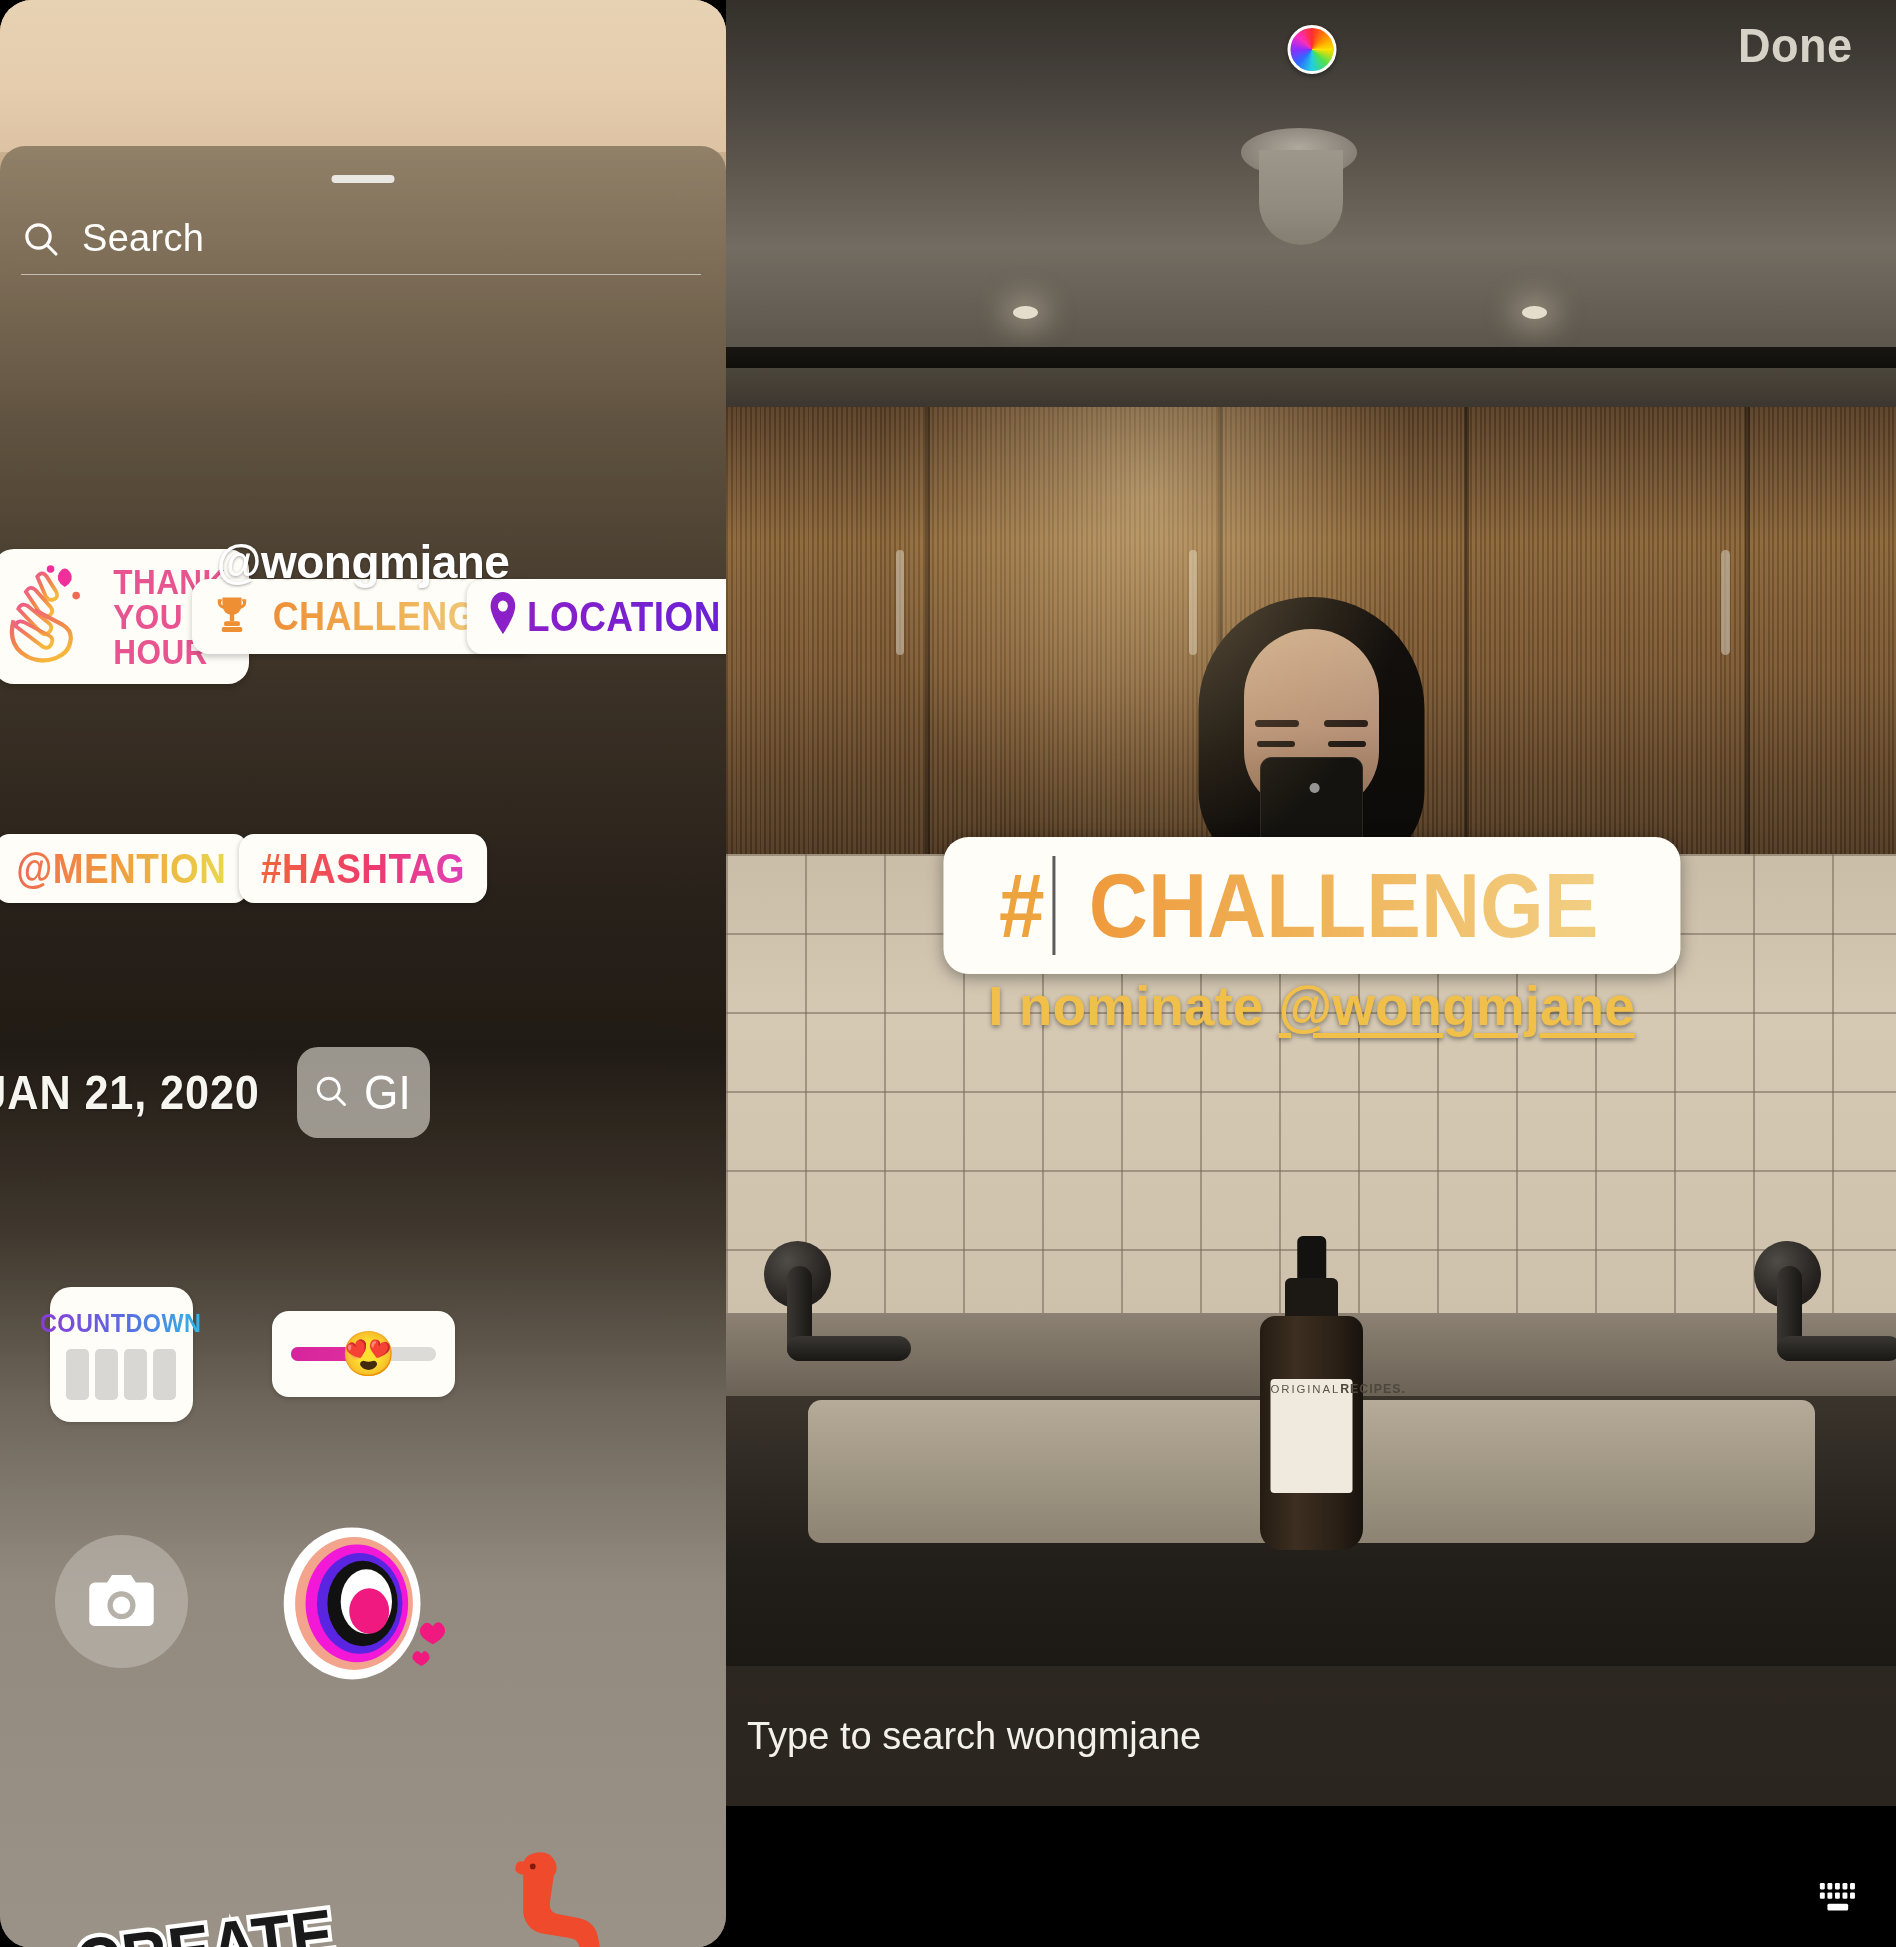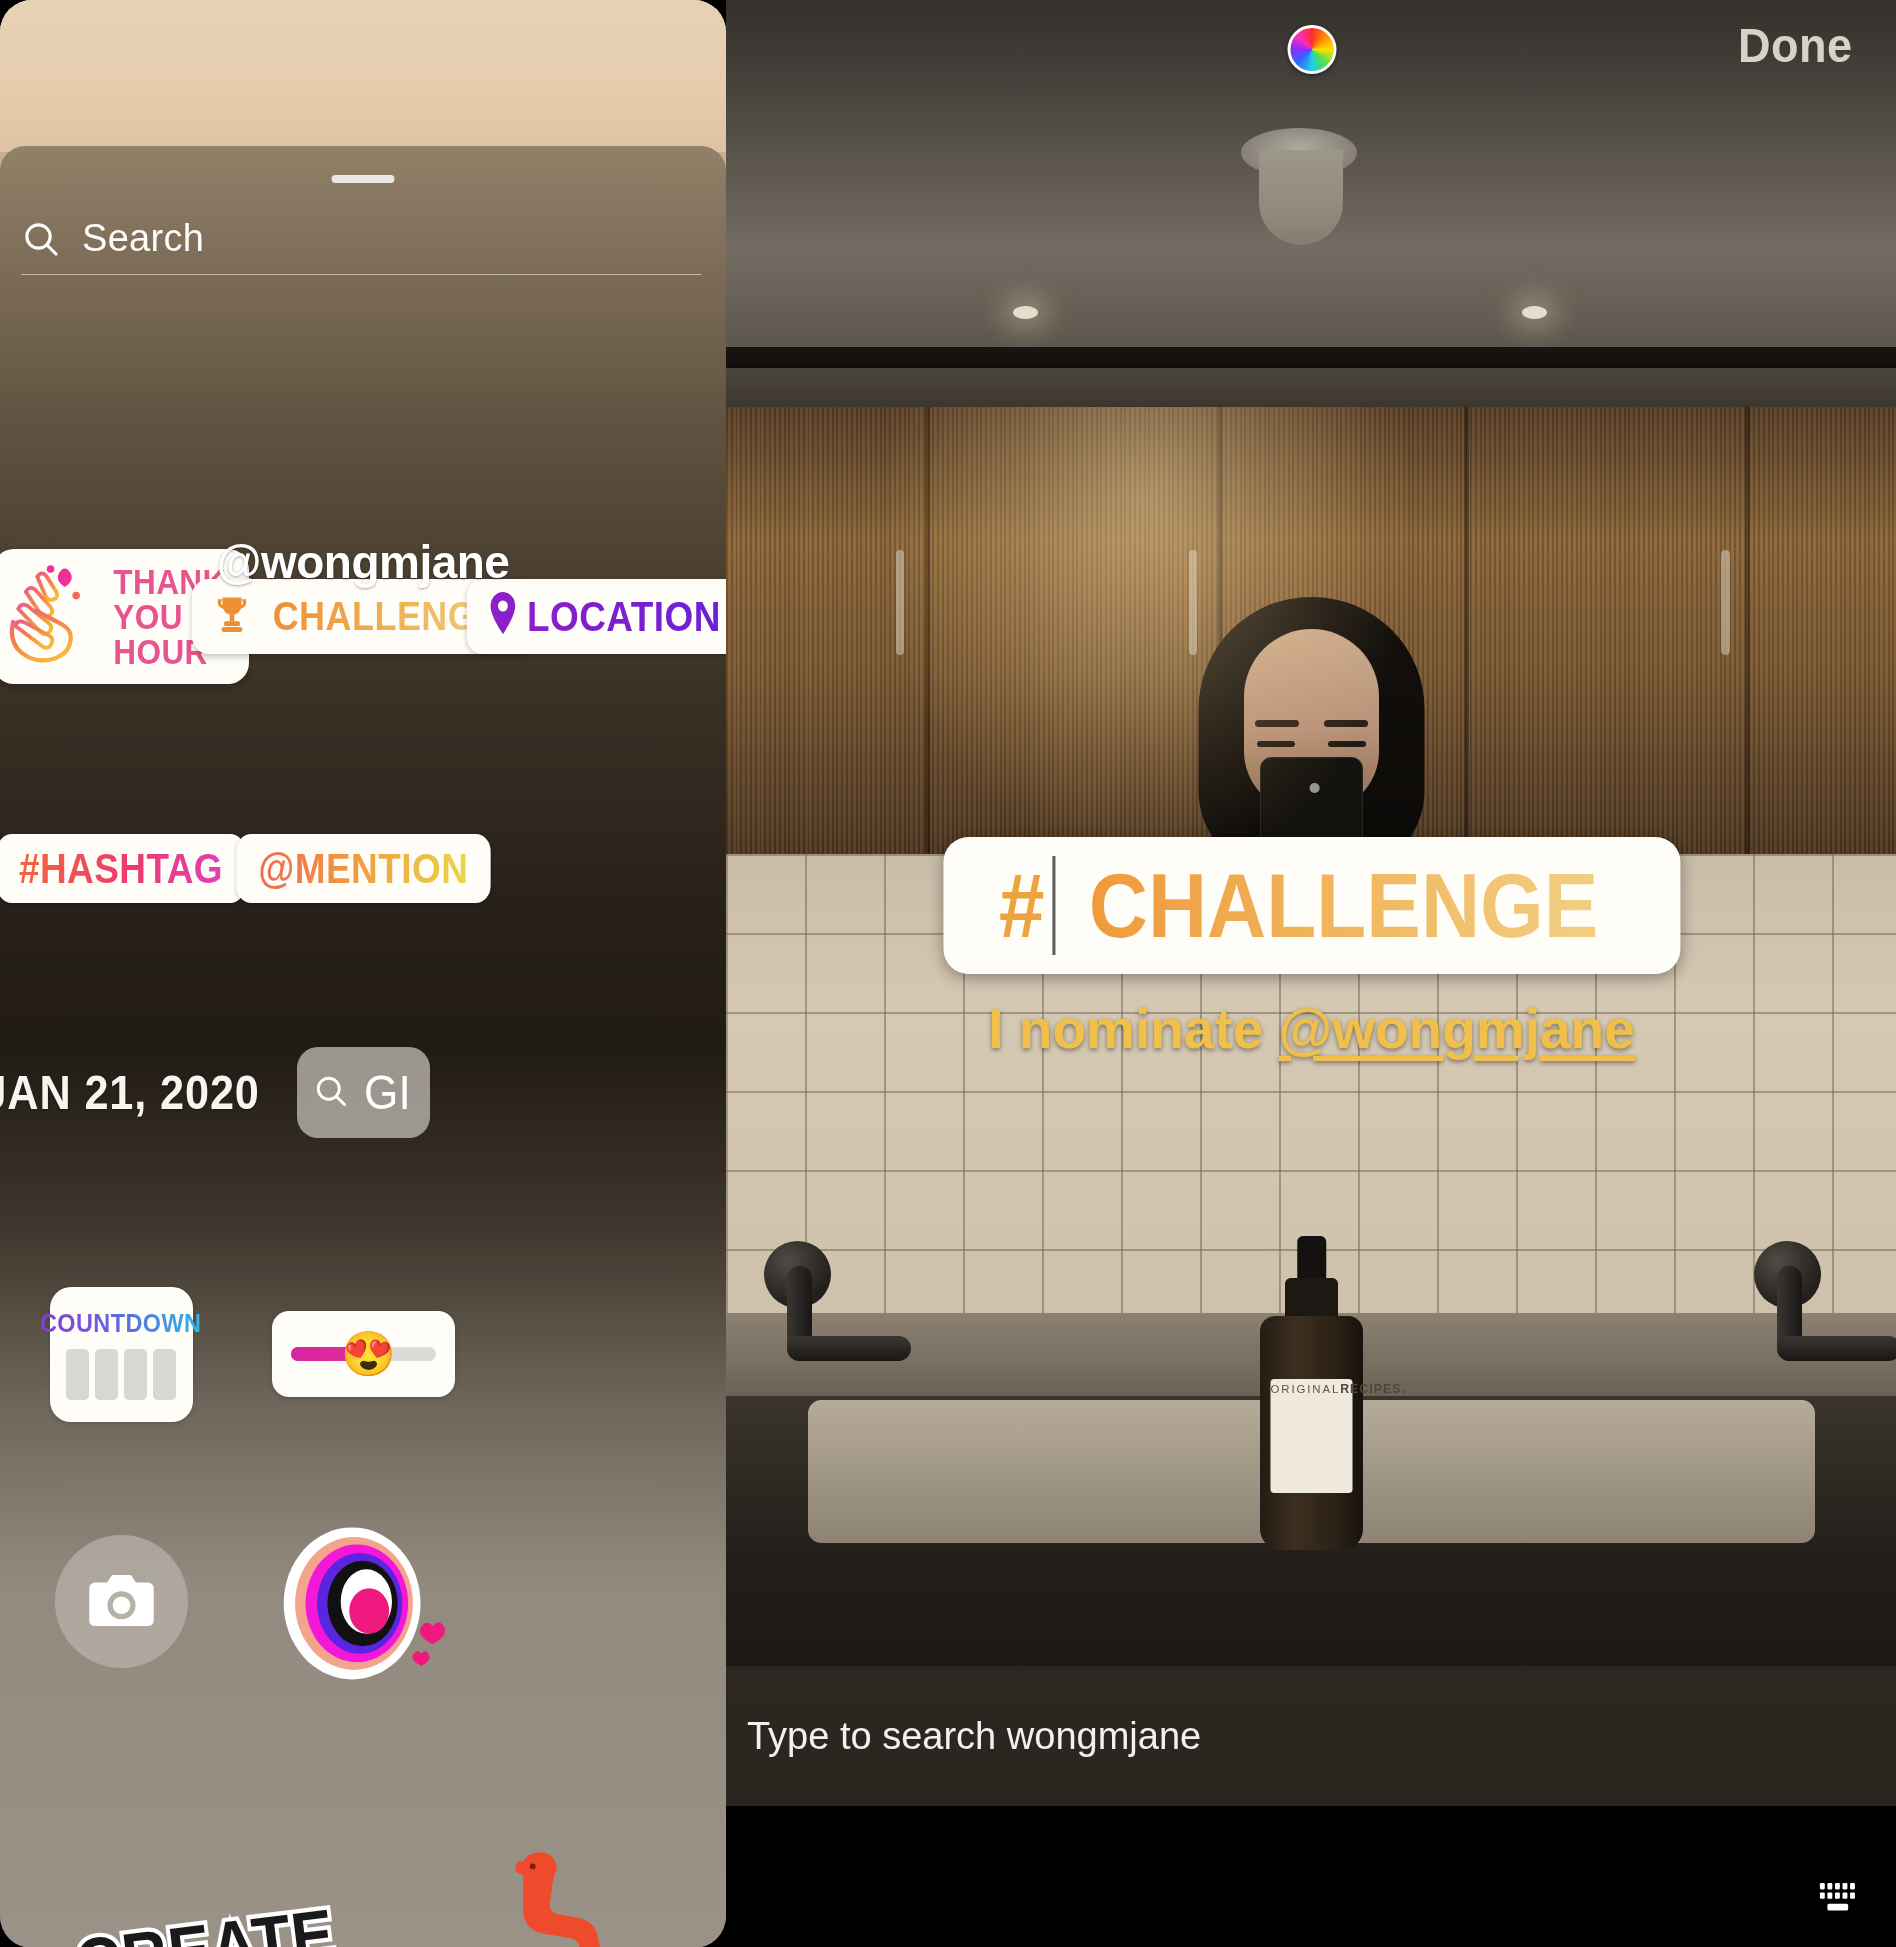--- a/index.html
+++ b/index.html
@@ -328,21 +328,21 @@
     font-weight:700; font-size:91px; line-height:1; color:#eda43f; transform:scaleX(0.9);
   }
   #text-caret { width:2.9px; height:99px; background:#5b5b5b; margin:0 5.7px; }
   #challenge-card .word {
     font-family:"Liberation Sans Narrow","Liberation Sans",sans-serif;
     font-weight:700; font-size:91px; line-height:1; transform:scaleX(0.9);
     background:linear-gradient(90deg,#ef9a3c 0%, #f0b45a 45%, #f2cf83 100%);
     -webkit-background-clip:text; background-clip:text; color:transparent;
   }
   #nominate-line {
-    margin-top:23px; font-family:"Liberation Sans", sans-serif;
+    font-family:"Liberation Sans", sans-serif;
     font-weight:700; font-size:55px; color:#f0c04a; white-space:nowrap;
     text-shadow:0 1.9px 4.8px rgba(0,0,0,0.45);
   }
   #nominate-line .handle { text-decoration:underline; text-underline-offset:7.6px; }
 
   
   #search-hint-band {
     position:absolute; left:0; top:1666px; width:1171px; height:140px; z-index:18;
     background:rgba(52,46,38,0.70);
     display:flex; align-items:center;
@@ -434,26 +434,26 @@
               </svg>
             </span>
             <span class="grad-location">LOCATION</span>
           </div>
         </div>
       </div>
 
       <div class="srow" style="position:absolute; left:0; top:656px; height:133px;">
         <div class="cell">
           <div class="pill">
+            <span class="grad-mention">@MENTION</span>
+          </div>
+        </div>
+        <div class="cell">
+          <div class="pill">
             <span class="grad-hashtag">#HASHTAG</span>
-          </div>
-        </div>
-        <div class="cell">
-          <div class="pill">
-            <span class="grad-mention">@MENTION</span>
           </div>
         </div>
       </div>
 
       <div class="srow" style="position:absolute; left:0; top:875px; height:143px;">
         <div class="cell">
           <span id="date-sticker">JAN 21, 2020</span>
         </div>
         <div class="cell">
           <div id="gif-button">

